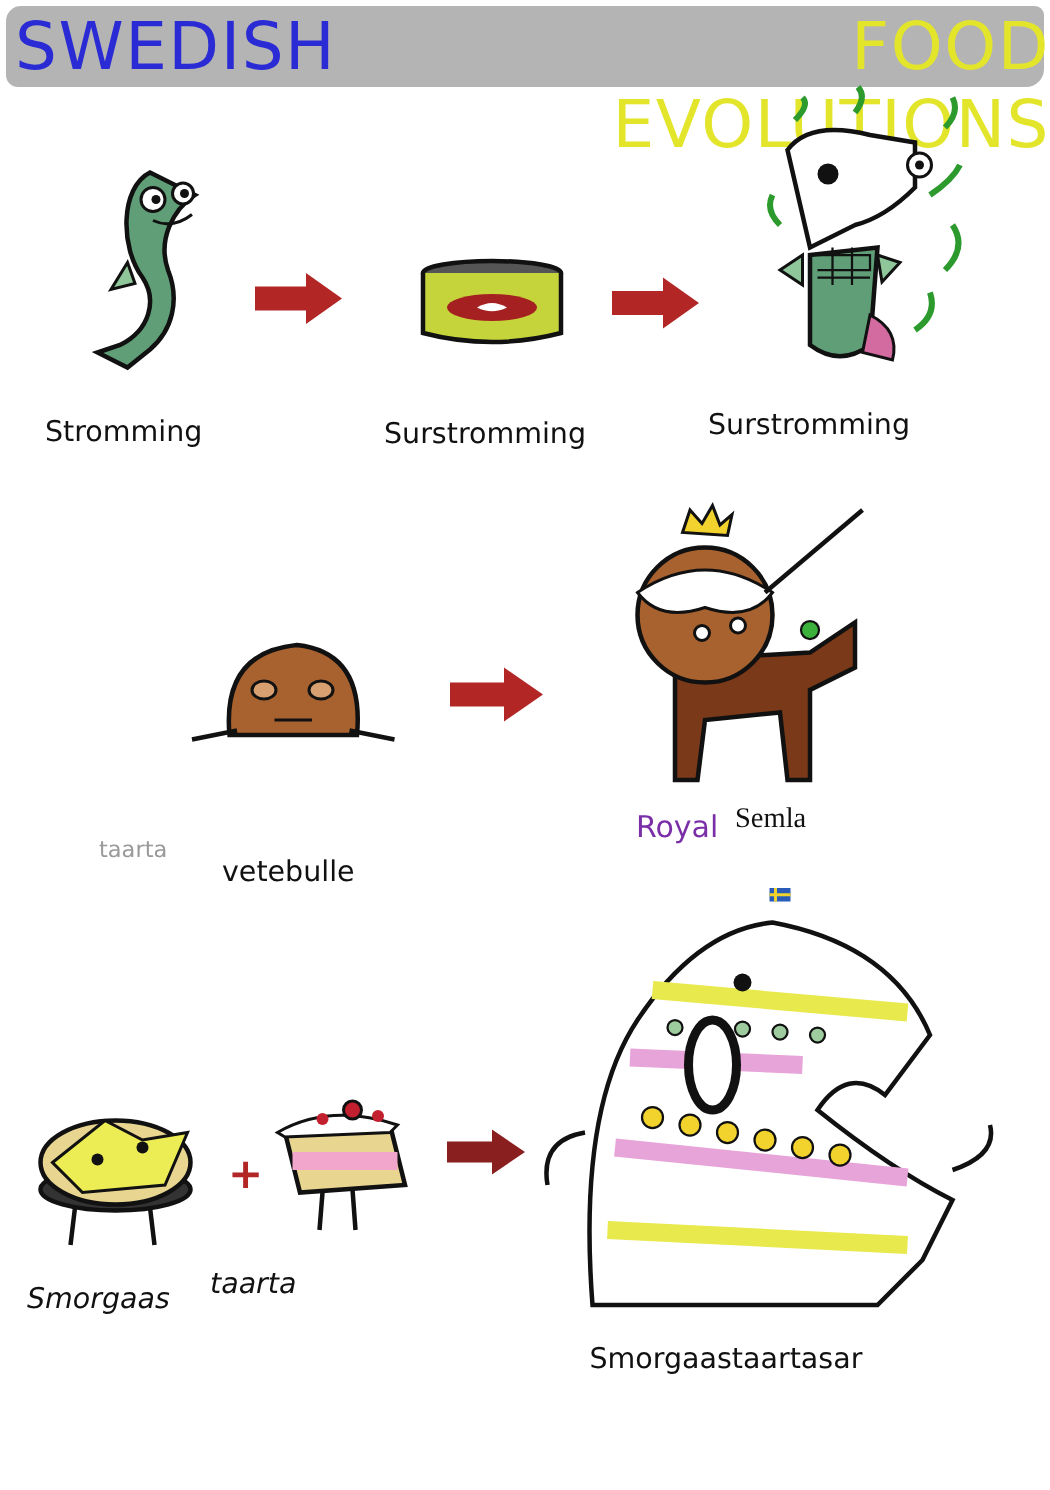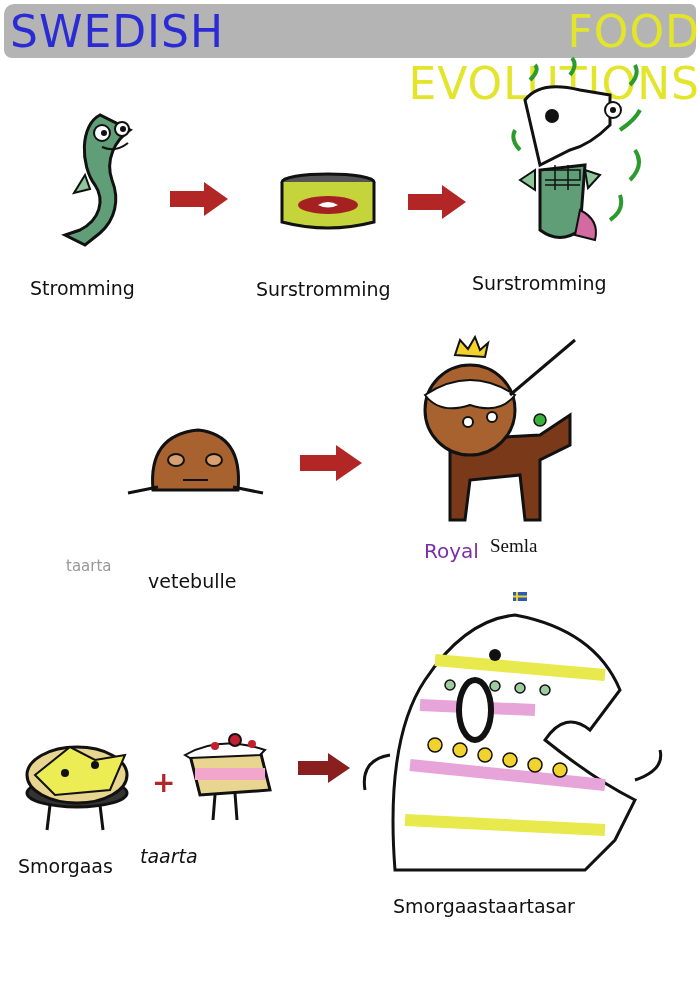--- a/index.html
+++ b/index.html
@@ -138,15 +138,15 @@
       <circle cx="105" cy="95" r="5"></circle>
       <circle cx="130" cy="96" r="5"></circle>
       <circle cx="155" cy="98" r="5"></circle>
       <circle cx="180" cy="100" r="5"></circle>
   </g>
   <ellipse cx="110" cy="120" rx="16" ry="30" fill="#fff" stroke="#111" stroke-width="6"></ellipse>
   <circle cx="130" cy="65" r="6" fill="#111"></circle>
   <path d="M0 200 Q-5 170 25 165 M270 190 Q300 180 295 160" stroke="#111" stroke-width="3" fill="none"></path>
 </svg>
 
-<div class="abs label" style="left:18px;top:855px;">Smorgaas</div>
+<div class="abs label" style="left:18px;top:855px;font-style:italic;">Smorgaas</div>
 <div class="abs label" style="left:140px;top:845px;font-style:italic;">taarta</div>
 <div class="abs label" style="left:393px;top:895px;">Smorgaastaartasar</div>
 
 </body></html>

